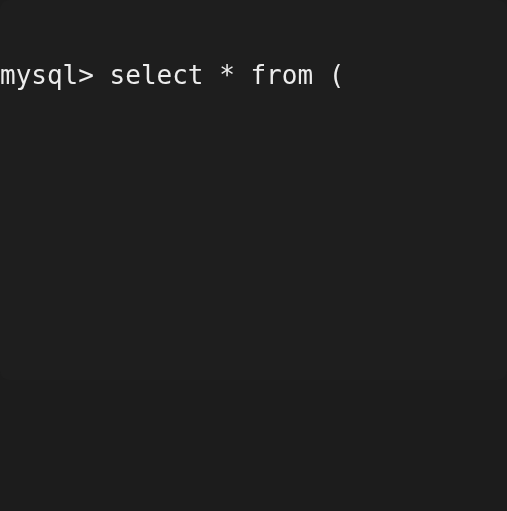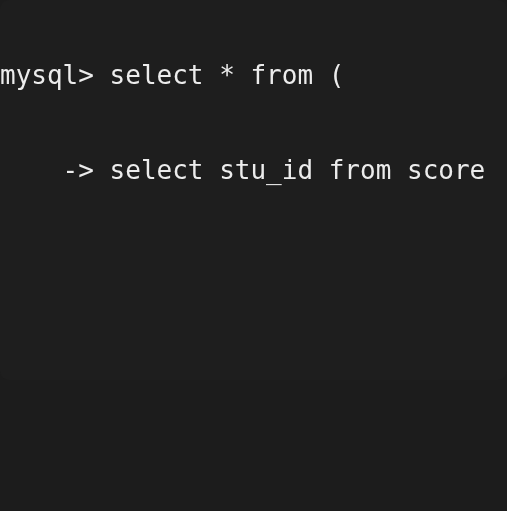--- a/index.html
+++ b/index.html
@@ -48,21 +48,20 @@
     letter-spacing: 0.3px;
   }
 </style>
 </head>
 <body>
 
 <div id="terminal">
 
   <div id="term-lines">
     <div class="term-line">mysql&gt; select * from (</div>
-    <div class="term-line">    -&gt; select stu_id from score</div>
 
     
     
     
 
     
     
     
     
     

